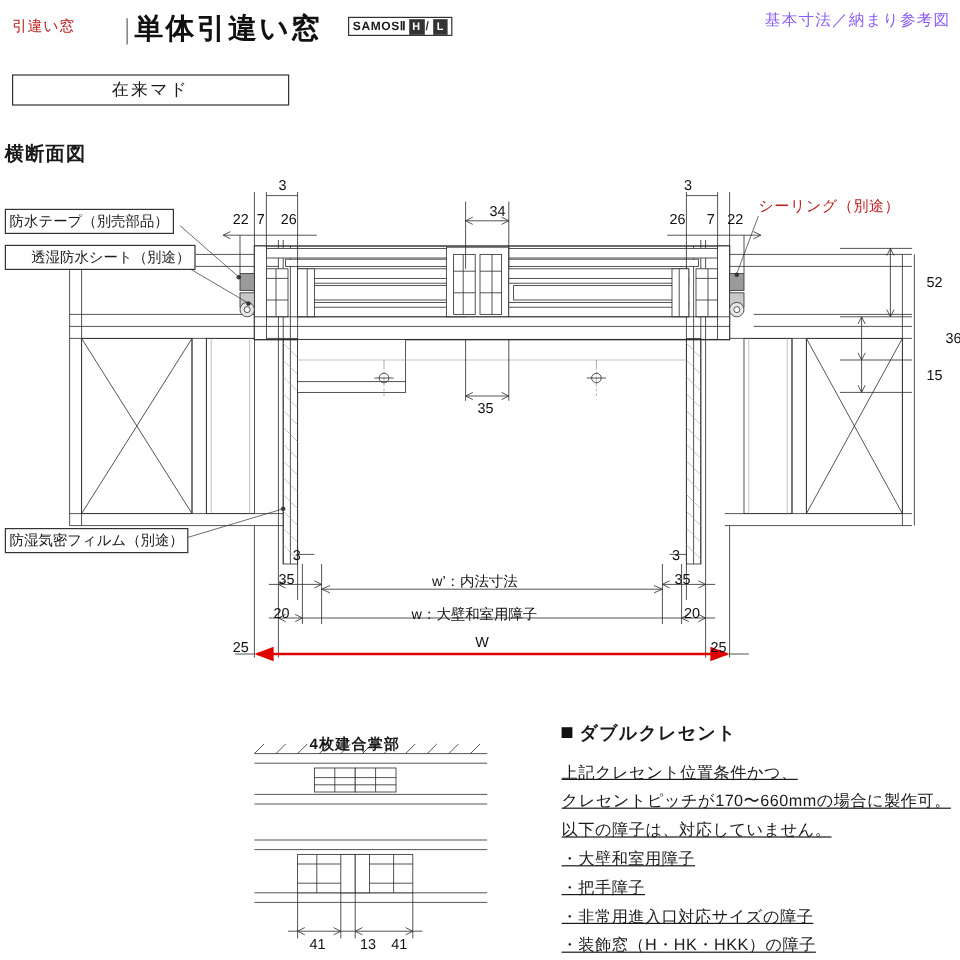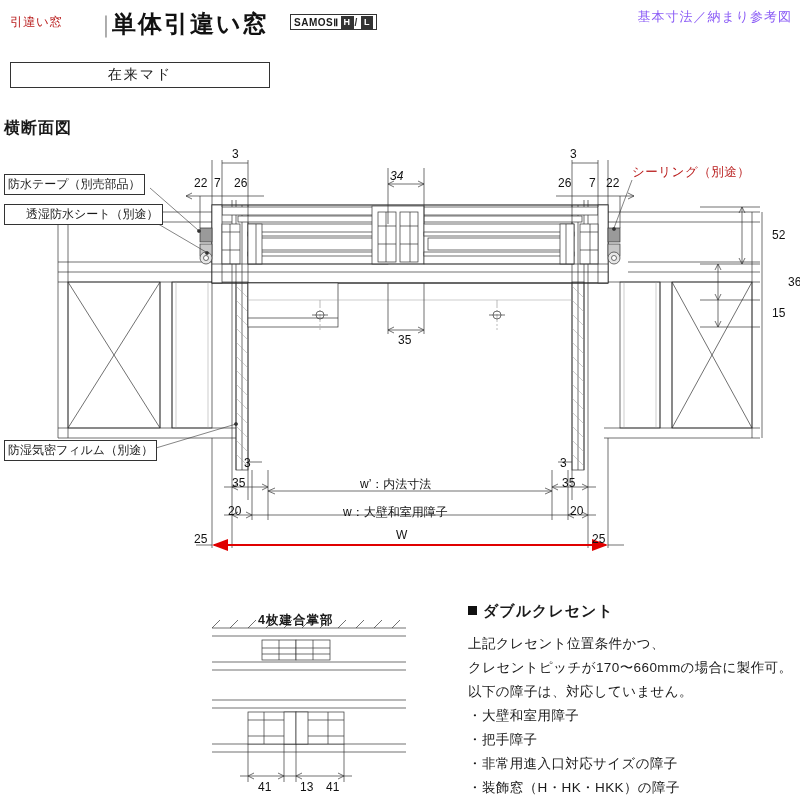--- a/index.html
+++ b/index.html
@@ -21,37 +21,37 @@
     padding:0 3px; letter-spacing:0.5px; background:#fff;
   }
   .badge .b-h, .badge .b-l {
     display:inline-block; background:#333; color:#fff; padding:0 3px; margin-left:2px;
     font-size:9px; line-height:13px;
   }
   .badge .b-slash { margin:0 1px; color:#333; }
   .hdr-right { right:8px; top:8px; font-size:13px; color:#8b5cf6; letter-spacing:1px; }
 
   .zairai-box {
-    left:10px; top:62px; width:260px; height:26px;
+    left:10px; top:62px; width:231px; height:26px;
     border:1px solid #333; background:#fff;
     display:flex; align-items:center; justify-content:center;
     font-size:14px; letter-spacing:2px;
   }
   .section-title { left:4px; top:118px; font-size:16px; font-weight:bold; letter-spacing:1px; }
 
   .lbl { font-size:12.5px; color:#b91c1c; letter-spacing:0.5px; white-space:nowrap; }
   .lbl-box {
     border:1px solid #333; background:#fff; padding:1px 3px;
     font-size:12px; letter-spacing:0px; white-space:nowrap;
   }
   .dim { font-size:12px; color:#111; font-family:"Liberation Sans", sans-serif; }
 
   .bullet-sq { display:inline-block; width:9px; height:9px; background:#111; margin-right:6px; vertical-align:1px; }
   .rt-title { left:468px; top:602px; font-size:15px; font-weight:bold; letter-spacing:1px; }
-  .rt-body { left:468px; top:632px; width:326px; font-size:13.5px; line-height:24px; letter-spacing:0.4px; }
+  .rt-body { left:468px; top:632px; width:326px; font-size:13.5px; line-height:24px; letter-spacing:0.4px;text-decoration:underline; }
   .rt-list { margin:0; padding:0; list-style:none; }
 
   .sash-cap { left:258px; top:612px; font-size:12.5px; font-weight:bold; letter-spacing:1px; }
 
   svg { position:absolute; left:0; top:0; }
   .stroke-thin { stroke:#333; stroke-width:0.7; fill:none; }
   .stroke-med  { stroke:#222; stroke-width:1.1; fill:none; }
   .stroke-hair { stroke:#999; stroke-width:0.5; fill:none; }
   .stroke-center { stroke:#777; stroke-width:0.5; fill:none; stroke-dasharray:8 2 2 2; }
   .stroke-lead { stroke:#333; stroke-width:0.6; fill:none; }
@@ -470,21 +470,21 @@
 <div class="abs lbl-box" style="left:4px; top:174px;">防水テープ（別売部品）</div>
 <div class="abs lbl-box" style="left:4px; top:204px;padding-left:21px;">透湿防水シート（別途）</div>
 <div class="abs lbl" style="left:632px; top:164px;">シーリング（別途）</div>
 <div class="abs lbl-box" style="left:4px; top:440px;">防湿気密フィルム（別途）</div>
 
 <div class="abs dim" style="left:194px; top:176px;">22</div>
 <div class="abs dim" style="left:214px; top:176px;">7</div>
 <div class="abs dim" style="left:234px; top:176px;">26</div>
 <div class="abs dim" style="left:232px; top:147px;">3</div>
 
-<div class="abs dim" style="left:390px; top:169px;font-style:italic;">34</div>
+<div class="abs dim" style="left:408px; top:169px;">34</div>
 
 <div class="abs dim" style="left:570px; top:147px;">3</div>
 <div class="abs dim" style="left:558px; top:176px;">26</div>
 <div class="abs dim" style="left:589px; top:176px;">7</div>
 <div class="abs dim" style="left:606px; top:176px;">22</div>
 
 <div class="abs dim" style="left:772px; top:228px;">52</div>
 <div class="abs dim" style="left:772px; top:275px;margin-left:16px;">36</div>
 <div class="abs dim" style="left:772px; top:306px;">15</div>
 

